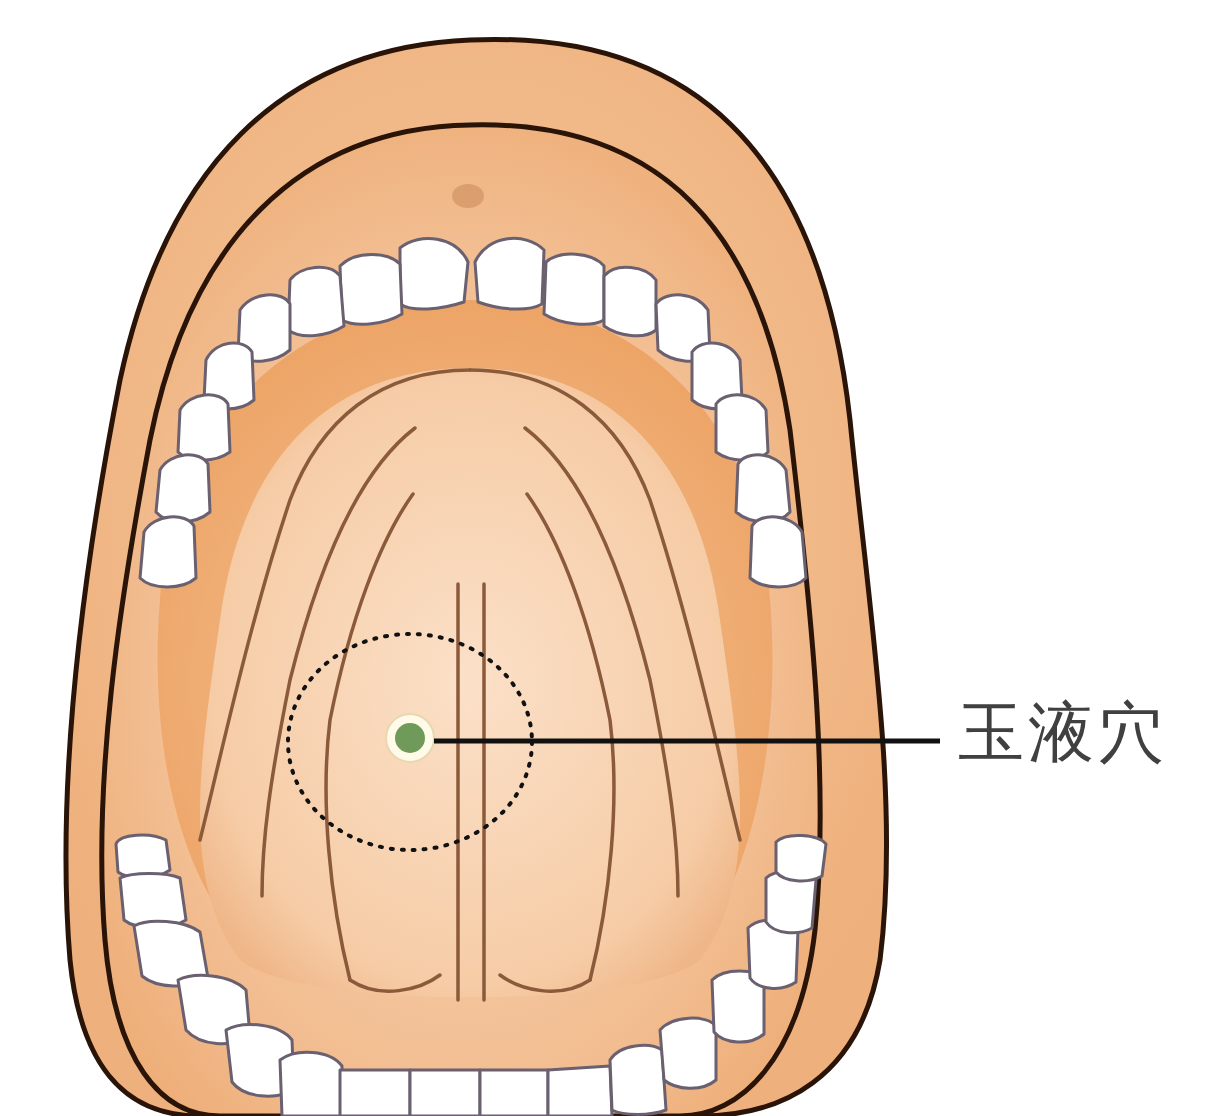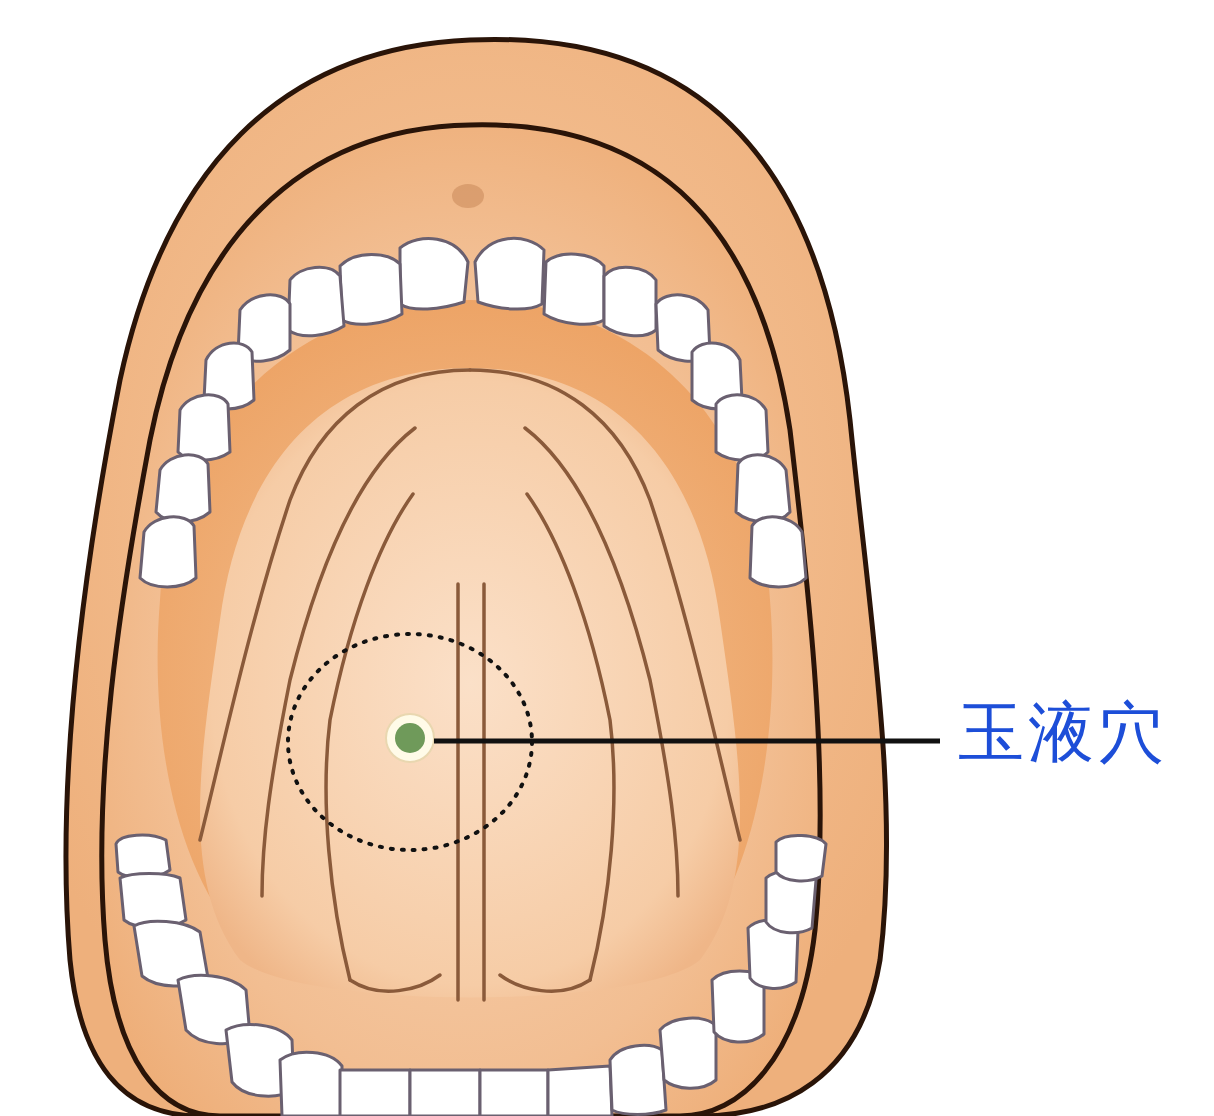--- a/index.html
+++ b/index.html
@@ -1,21 +1,21 @@
 <!DOCTYPE html>
 <html><head>
 <meta charset="utf-8">
 <style>
   html, body { margin: 0; padding: 0; background: #ffffff; }
   body { width: 1214px; height: 1116px; overflow: hidden; position: relative; font-family: "DejaVu Sans", sans-serif; }
   #diagram { position: absolute; left: 0; top: 0; width: 1214px; height: 1116px; }
   .label {
     position: absolute; left: 958px; top: 700px;
     font-family: "DejaVu Sans", "Liberation Sans", sans-serif;
-    font-size: 66px; color: #1d4ed8; letter-spacing: 4px; line-height: 1;
+    font-size: 66px; color: #404040; letter-spacing: 4px; line-height: 1;
   }
 </style>
 </head>
 <body>
 
 <svg id="diagram" viewBox="0 0 1214 1116" xmlns="http://www.w3.org/2000/svg">
   <defs>
     <radialGradient id="lipGrad" cx="50%" cy="45%" r="60%">
       <stop offset="0%" stop-color="#f7c9a0"></stop>
       <stop offset="100%" stop-color="#eeb07c"></stop>

